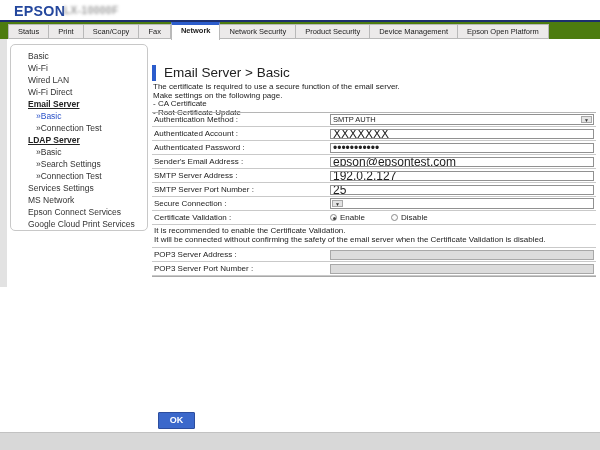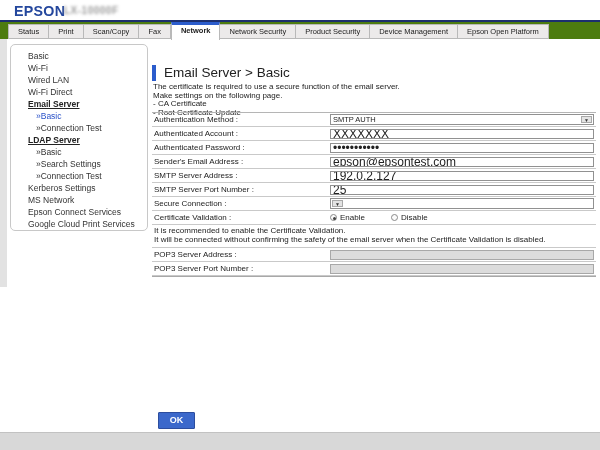--- a/index.html
+++ b/index.html
@@ -108,21 +108,21 @@
       <div class="side-item item">Wi-Fi</div>
       <div class="side-item item">Wired LAN</div>
       <div class="side-item item">Wi-Fi Direct</div>
       <div class="side-item section">Email Server</div>
       <div class="side-item sub active">»Basic</div>
       <div class="side-item sub">»Connection Test</div>
       <div class="side-item section">LDAP Server</div>
       <div class="side-item sub">»Basic</div>
       <div class="side-item sub">»Search Settings</div>
       <div class="side-item sub">»Connection Test</div>
-      <div class="side-item item">Kerberos Settings</div>
+      <div class="side-item item">Services Settings</div>
       <div class="side-item item">MS Network</div>
       <div class="side-item item">Epson Connect Services</div>
       <div class="side-item item">Google Cloud Print Services</div>
     </div>
 
   <div id="main">
     <div id="title-row">
       <div id="title-accent"></div>
       <div id="page-title">Email Server &gt; Basic</div>
     </div>

